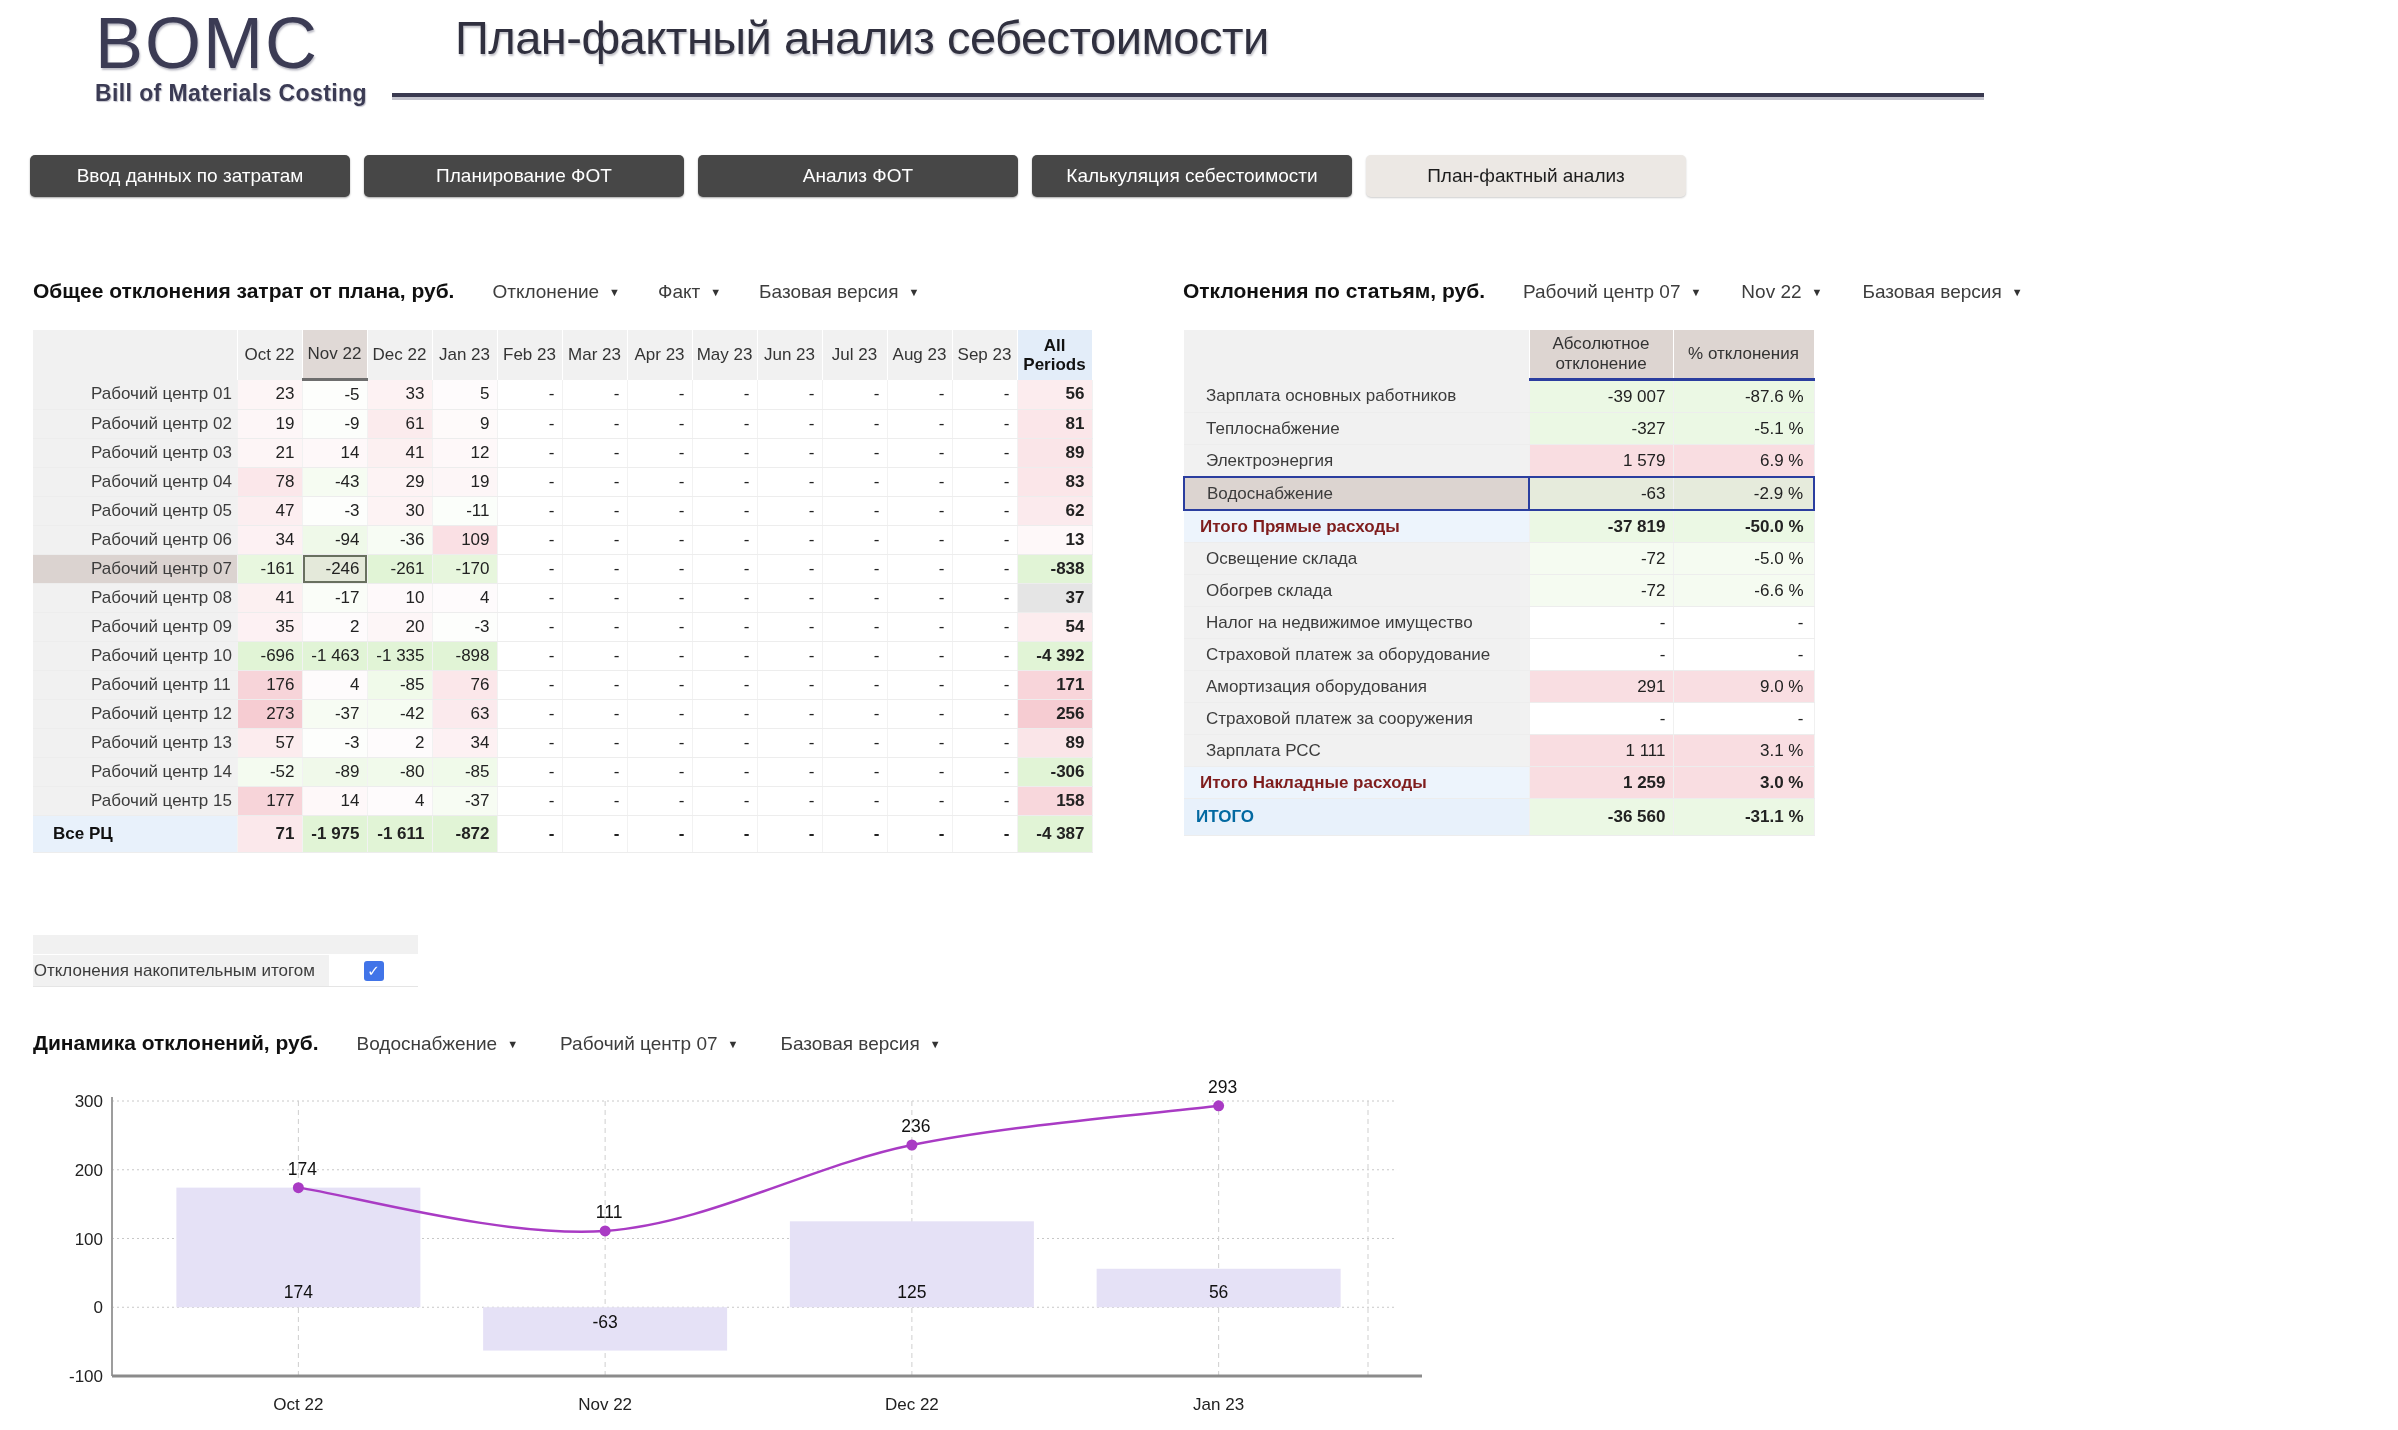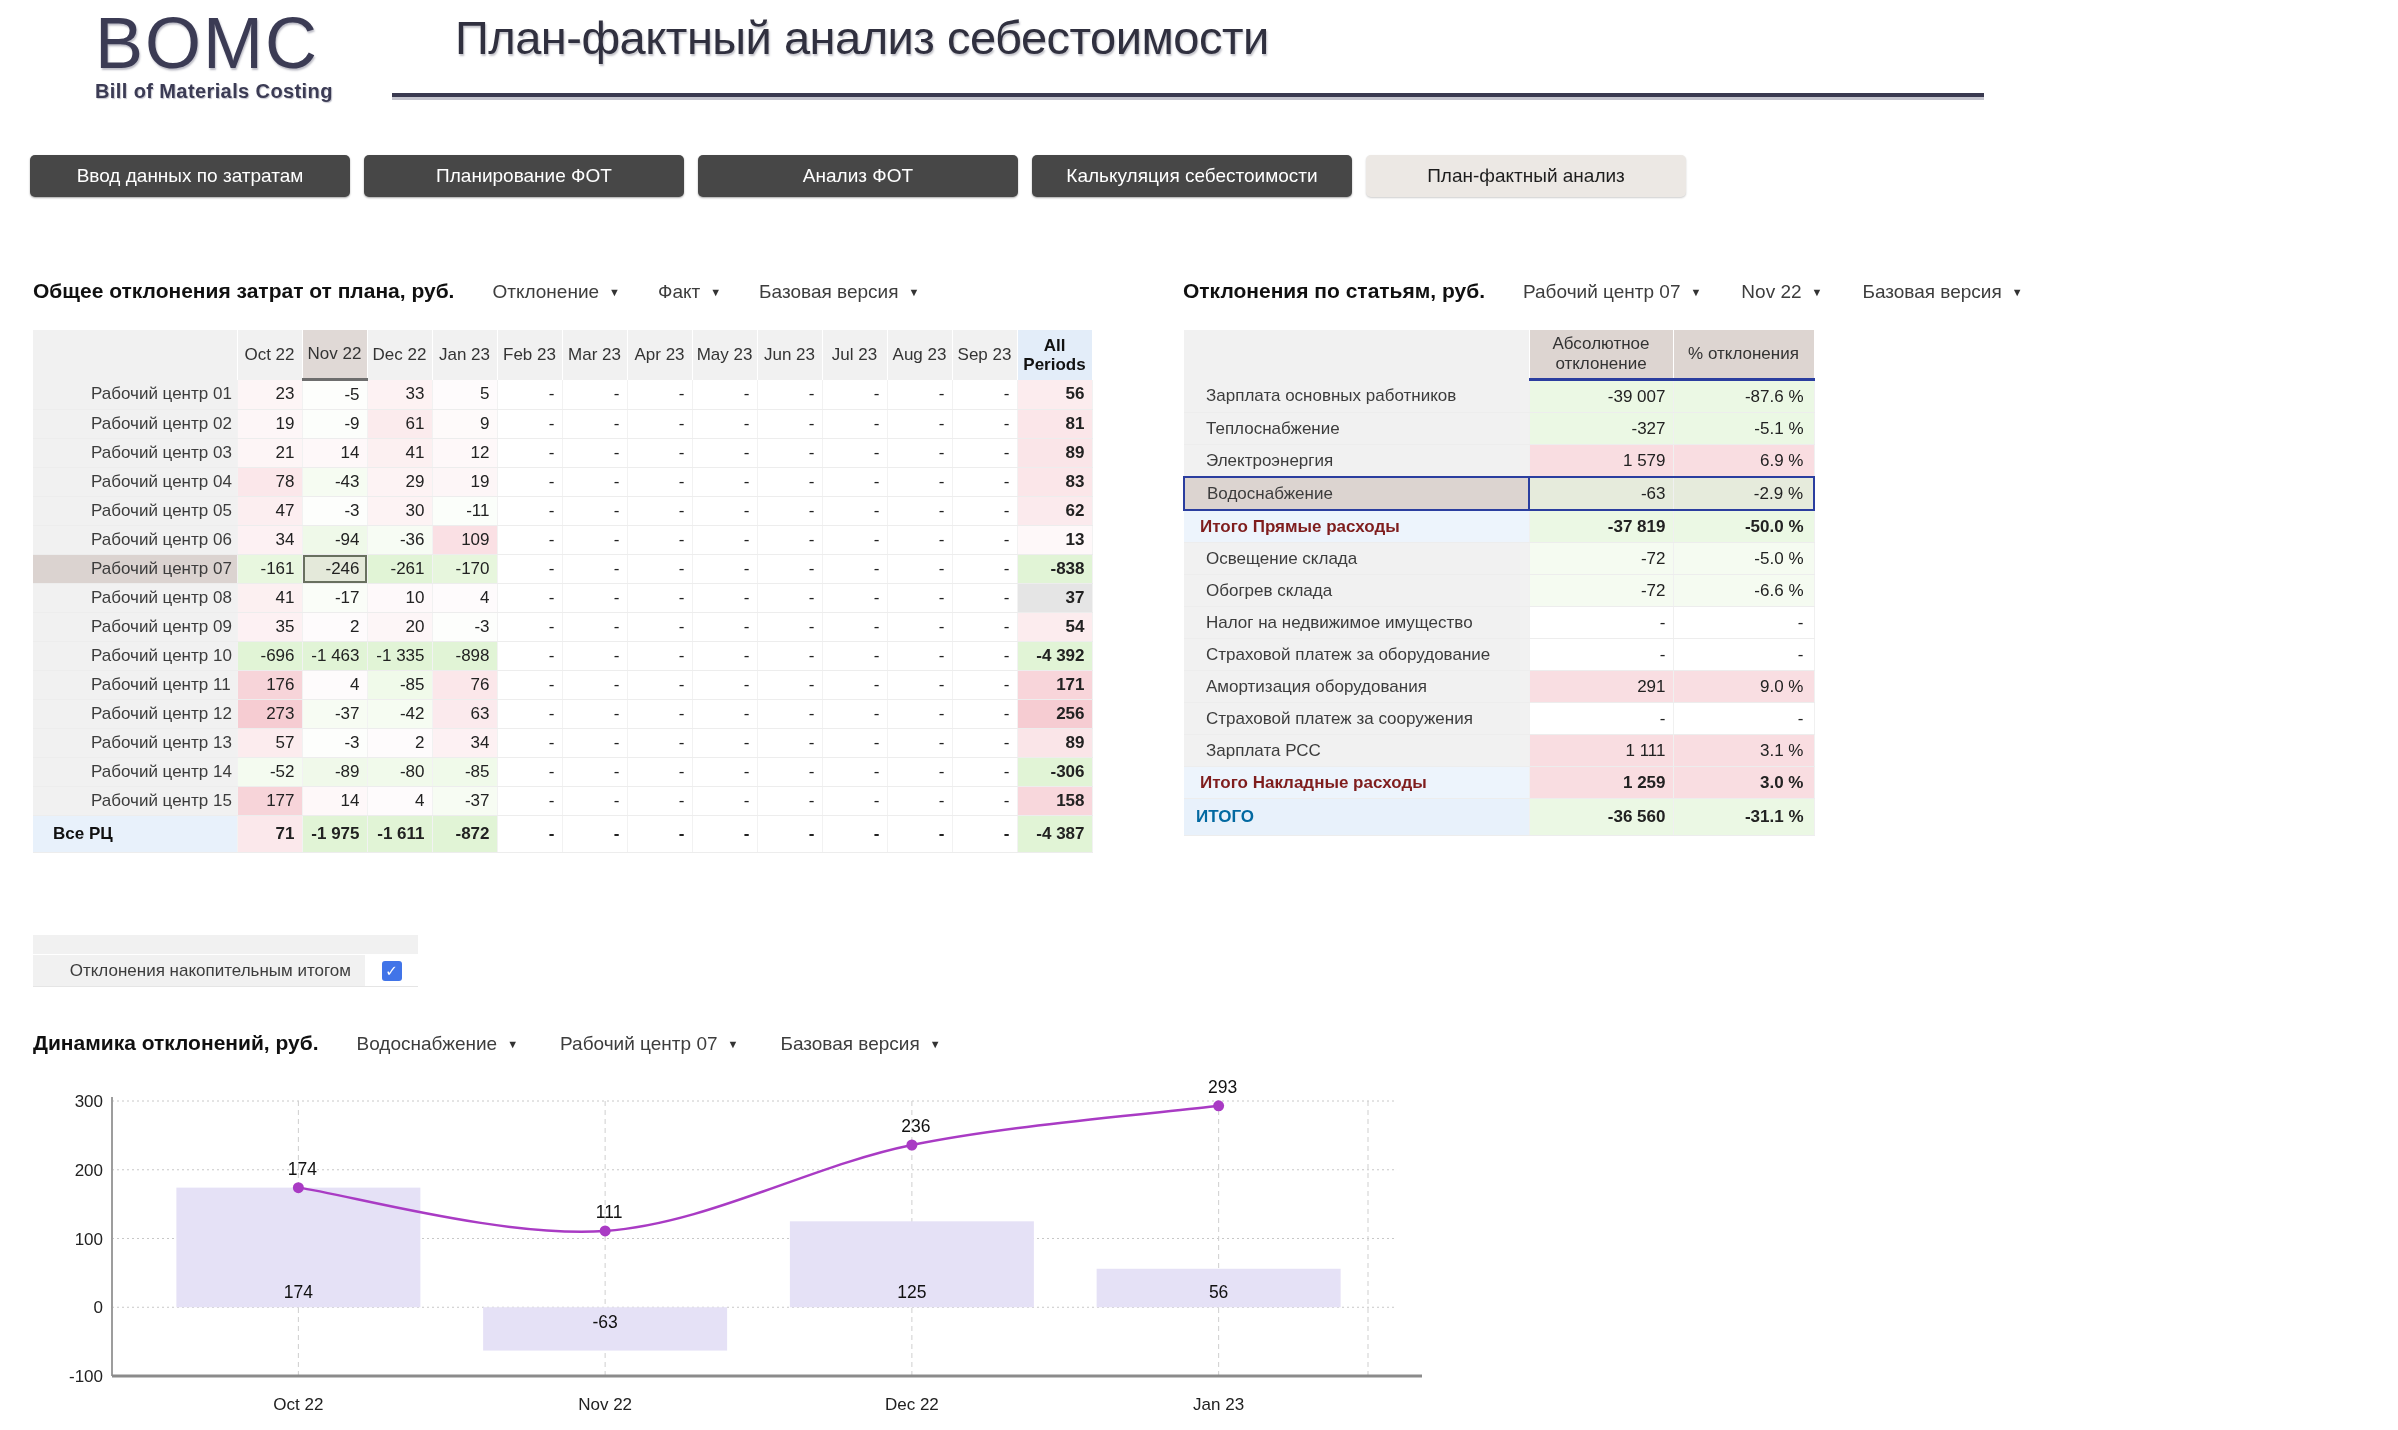--- a/index.html
+++ b/index.html
@@ -1,21 +1,21 @@
 <!DOCTYPE html>
 <html><head>
 <meta charset="utf-8">
 <style>
   html,body{margin:0;padding:0;background:#fff;width:2398px;height:1430px;overflow:hidden;
     font-family:"Liberation Sans","DejaVu Sans",sans-serif;color:#222;}
   .abs{position:absolute;}
   
   #logo{left:95px;top:4px;color:#3b3b54;}
   #logo .big{font-size:72px;font-weight:500;letter-spacing:2px;line-height:78px;text-shadow:1px 2px 2px rgba(60,60,90,.35);}
-  #logo .sub{font-size:20px;font-weight:600;letter-spacing:.4px;margin-top:-2px;text-shadow:1px 1px 1px rgba(60,60,90,.3);}
+  #logo .sub{font-size:23px;font-weight:600;letter-spacing:.4px;margin-top:-2px;text-shadow:1px 1px 1px rgba(60,60,90,.3);}
   #page-title{left:455px;top:10px;font-size:47px;font-weight:500;color:#30303f;letter-spacing:-.5px;text-shadow:1px 2px 2px rgba(80,80,100,.35);}
   #title-rule{left:392px;top:93px;width:1592px;height:4px;background:#3a3a50;box-shadow:0 3px 0 rgba(150,150,165,.55);}
   
   #nav{left:30px;top:155px;display:flex;gap:14px;}
   .tab{width:320px;height:42px;border-radius:5px;background:#474747;color:#fff;font-size:19px;
     display:flex;align-items:center;justify-content:center;cursor:pointer;box-shadow:0 1px 2px rgba(0,0,0,.35);}
   .tab.active{background:#ece8e4;color:#1d1d1d;box-shadow:0 1px 2px rgba(0,0,0,.2);}
   
   .shead{display:flex;align-items:baseline;gap:38px;}
   .stitle{font-size:21px;font-weight:bold;color:#101010;white-space:nowrap;}
@@ -48,21 +48,21 @@
   #right-table tr.subtotal td,#right-table tr.grand td{font-weight:bold;}
   #right-table tr.subtotal td.lab{background:#edf4fc;padding-left:16px;color:#7f1d1d;}
   #right-table tr.grand td{height:36px;}
   #right-table tr.grand td.lab{background:#e8f1fb;padding-left:12px;color:#0369a1;}
   #right-table tr.rsel td{border-top:2px solid #2b3e9f;border-bottom:2px solid #2b3e9f;background:#e6ebdc;}
   #right-table tr.rsel td.lab{background:#dcd4d0;border-left:2px solid #2b3e9f;border-right:2px solid #2b3e9f;}
   #right-table tr.rsel td:last-child{border-right:2px solid #2b3e9f;}
   
   #cum-strip{left:33px;top:935px;width:385px;height:19px;background:#f1f1f1;}
   #cum-row{left:33px;top:955px;width:385px;height:32px;display:flex;}
-  #cum-label{width:332px;background:#f1f1f1;display:flex;align-items:center;justify-content:flex-end;
+  #cum-label{width:296px;background:#f1f1f1;display:flex;align-items:center;justify-content:flex-end;
      padding-right:14px;box-sizing:border-box;font-size:17px;color:#3c3c3c;border-bottom:1px solid #e5e5e5;}
   #cum-cb-cell{flex:1;background:#fff;display:flex;align-items:center;justify-content:center;border-bottom:1px solid #e5e5e5;}
   #cum-cb{width:20px;height:20px;border-radius:3px;background:#4174e8;color:#fff;font-size:15px;font-weight:bold;
      display:flex;align-items:center;justify-content:center;cursor:pointer;}
   
   #chart-svg{left:0;top:1080px;}
   #chart-svg text{font-family:"Liberation Sans","DejaVu Sans",sans-serif;}
 </style>
 </head>
 <body>

